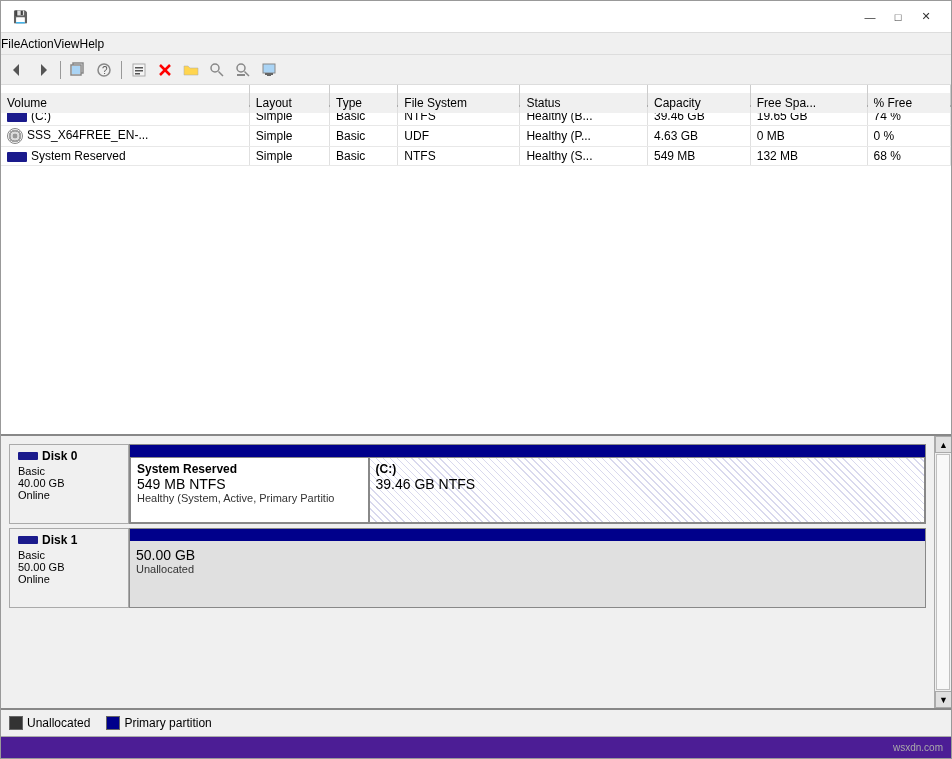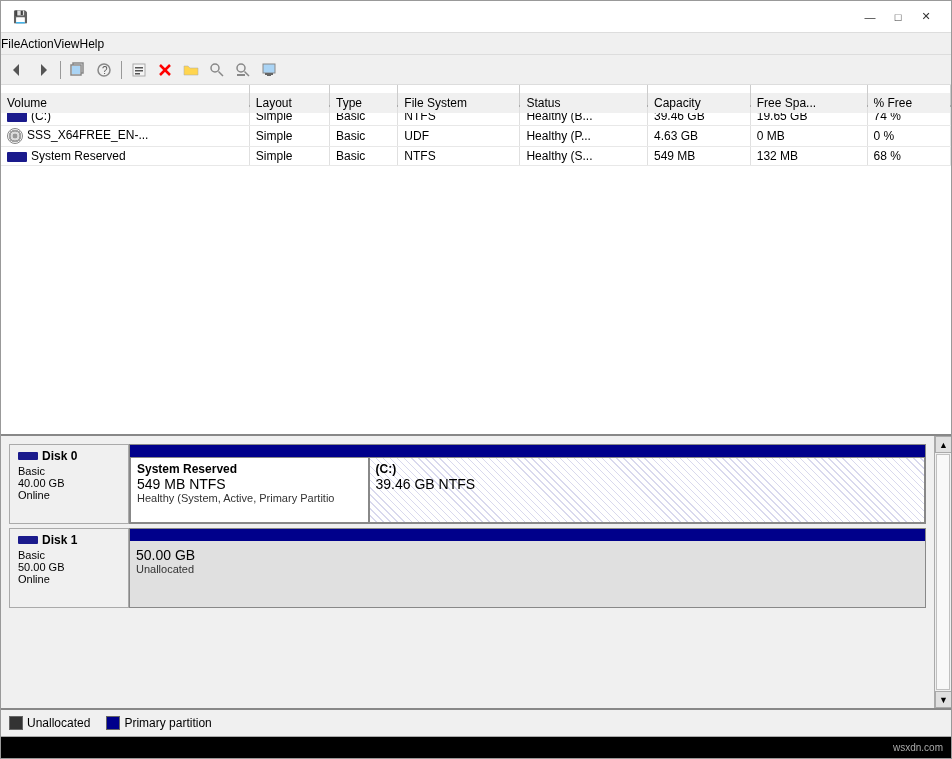--- a/index.html
+++ b/index.html
@@ -266,21 +266,21 @@
     .legend-box-unalloc {
       background: #333;
     }
     
     .legend-box-primary {
       background: #00008b;
     }
     
     .status-bar {
       height: 22px;
-      background: #000000;
+      background: #4c1d95;
       border-top: 1px solid #aaa;
       display: flex;
       align-items: center;
       padding: 0 8px;
       font-size: 11px;
       color: #333;
     }
     
     .scroll-right {
       display: flex;

